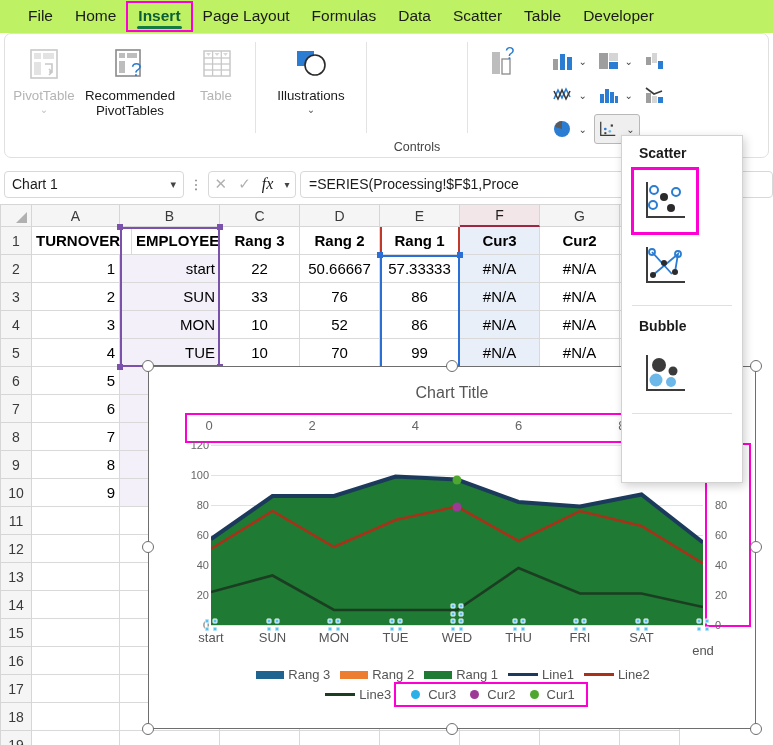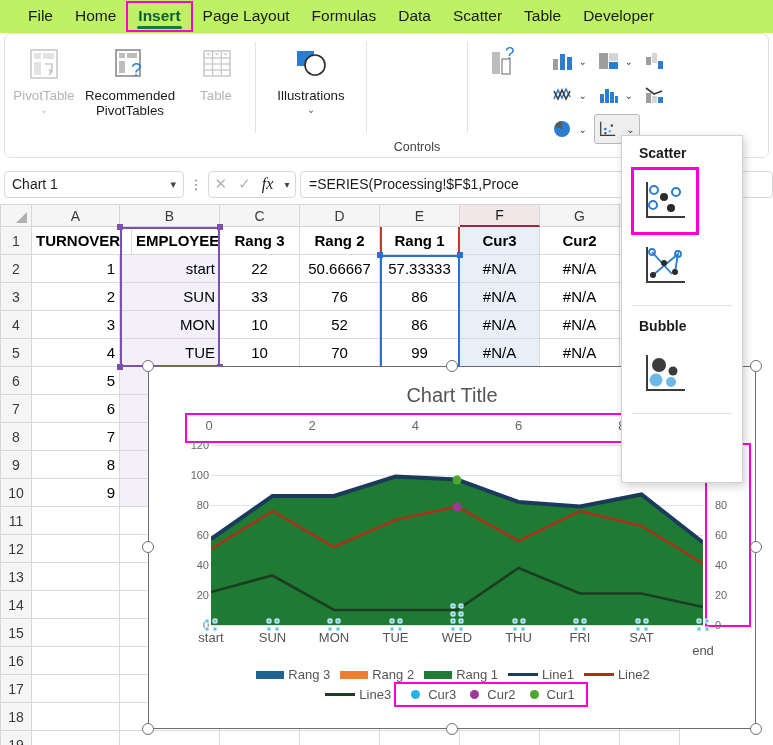--- a/index.html
+++ b/index.html
@@ -164,21 +164,21 @@
   .chart {
     position: absolute; left: 148px; top: 366px; width: 608px; height: 363px;
     background: #fff; border: 1px solid #6e6e6e; z-index: 20;
   }
   .chandle {
     position: absolute; width: 12px; height: 12px; border-radius: 50%;
     background: #fff; border: 1.6px solid #6e6e6e; z-index: 30;
   }
   .ctitle {
     position: absolute; top: 17px; left: 0; width: 100%; text-align: center;
-    font-size: 20px; color: #555;
+    font-size: 16px; color: #555;
   }
   .xtop {
     position: absolute; top: 48px; left: 38px; width: 516px; height: 26px;
     outline: 2.5px solid #ff00d4;
   }
   .xtop span {
     position: absolute; top: 3px; font-size: 13px; color: #666; transform: translateX(-50%);
   }
   .xtop-extra { position: absolute; top: 51px; font-size: 13px; color: #666; transform: translateX(-50%); }
   .plot { position: absolute; left: 62px; top: 78px; width: 492px; height: 180px; }

